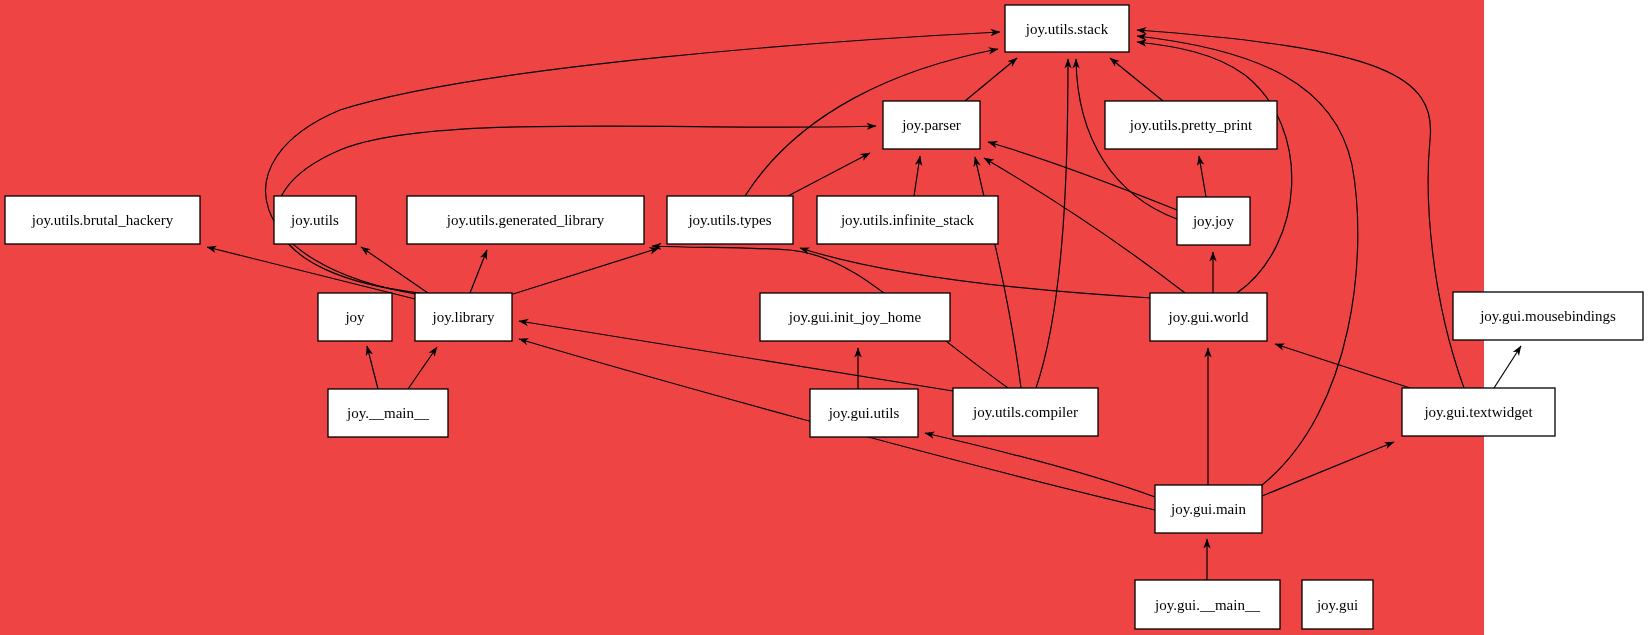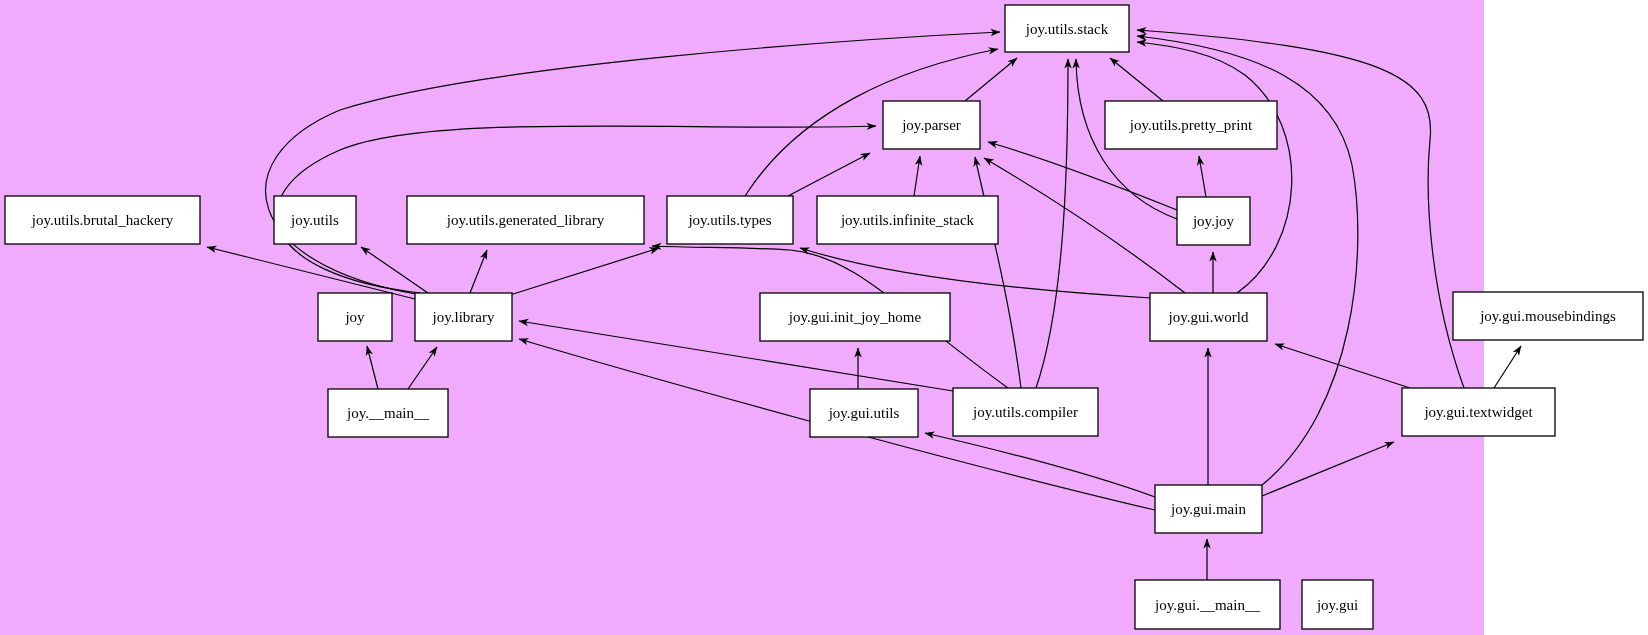--- a/index.html
+++ b/index.html
@@ -1,19 +1,19 @@
 <!DOCTYPE html>
 <html><head>
 <meta charset="utf-8">
 <style>
   html,body{margin:0;padding:0;background:#ffffff;}
   .canvas-wrap{
     position:relative;
     width:1484px;height:635px;
-    background:#f0abfc;
+    background:#ef4444;
     font-family:"Liberation Serif","DejaVu Serif",serif;
   }
   svg text{
     font-family:"Liberation Serif","DejaVu Serif",serif;
     font-size:15px;
     fill:#000000;
   }
   svg .node-box{
     fill:#ffffff;
     stroke:#000000;

